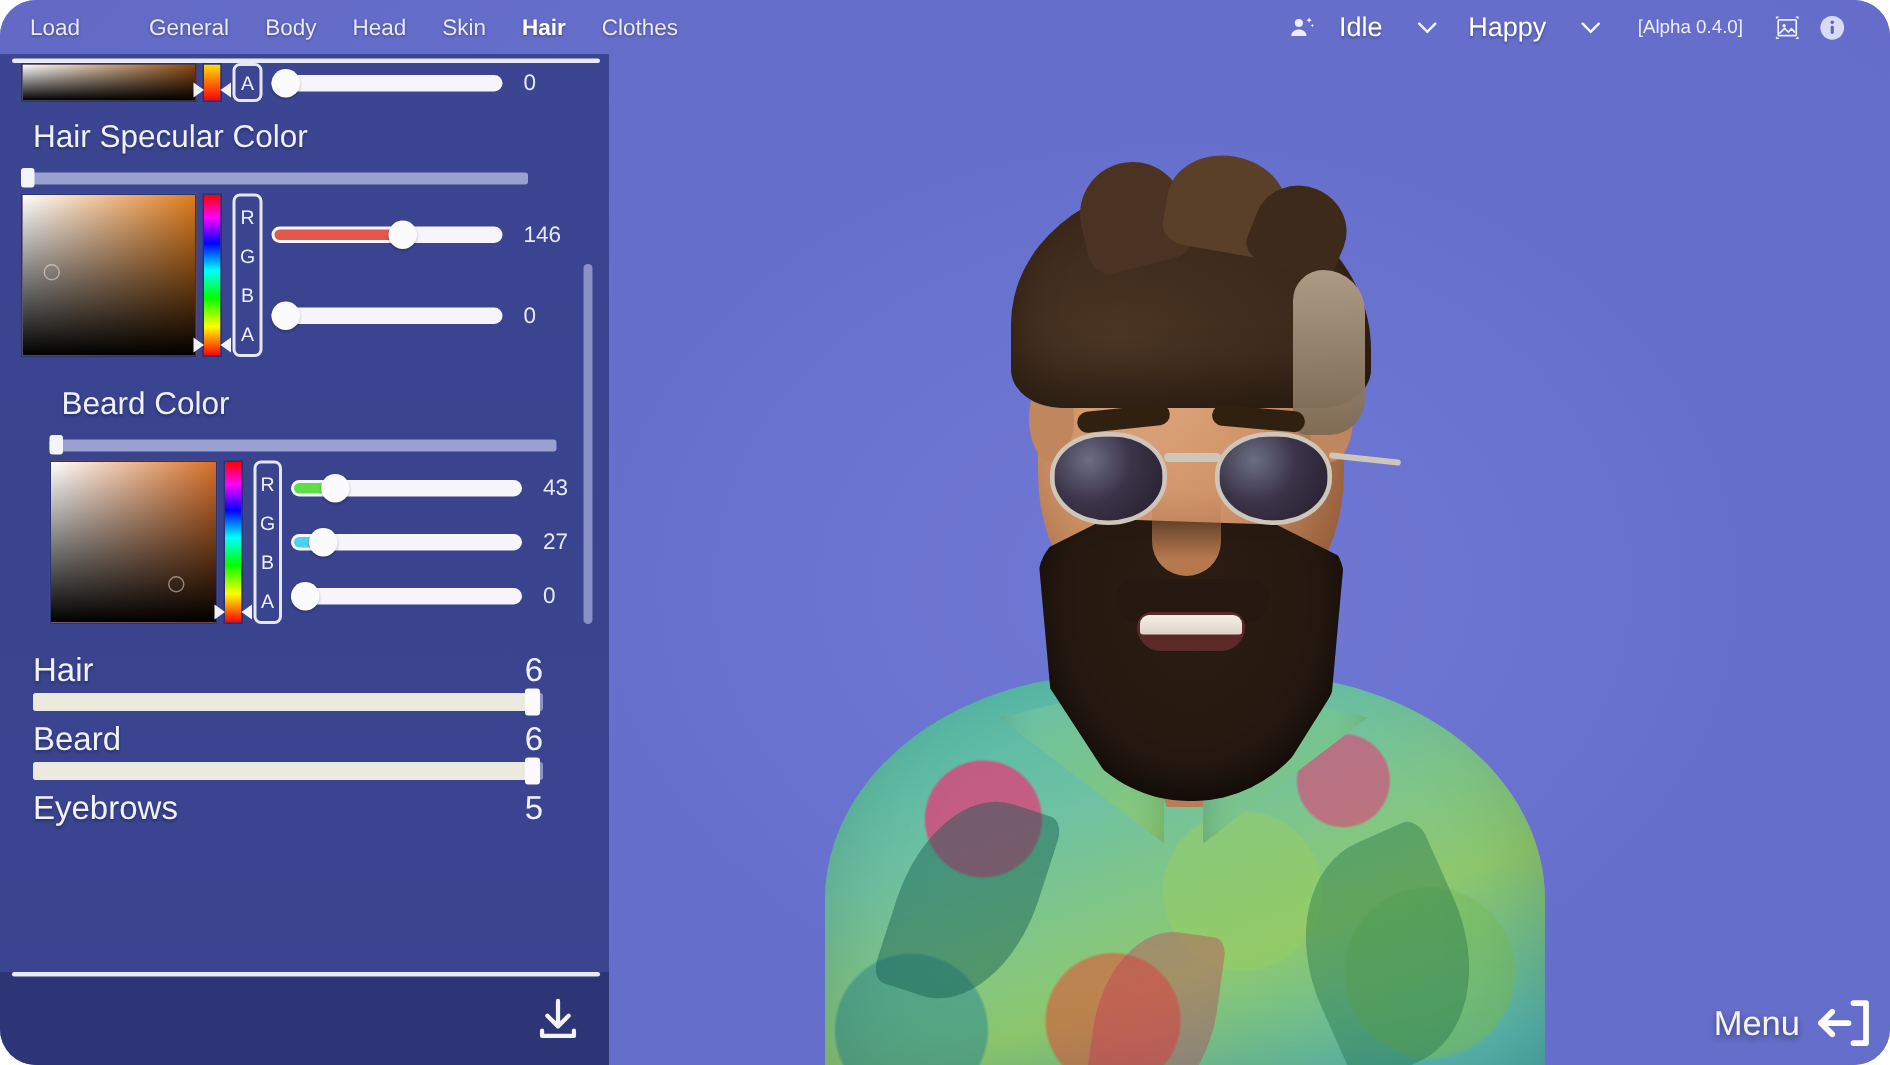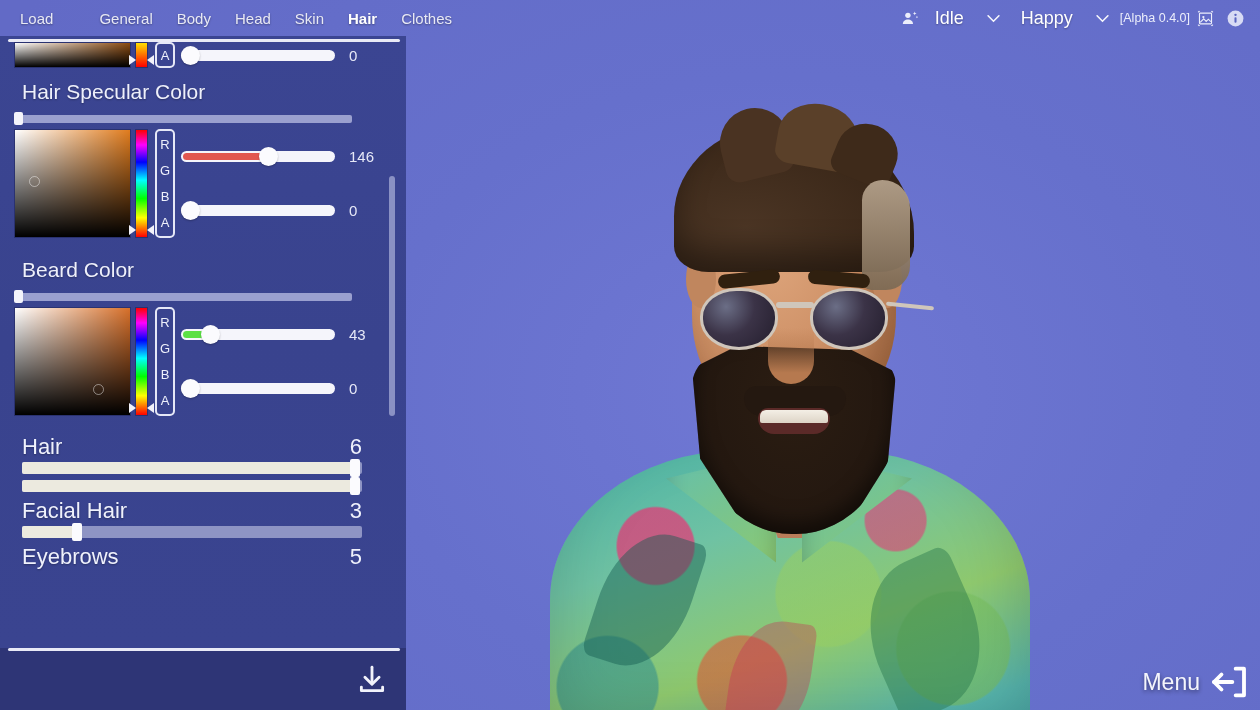--- a/index.html
+++ b/index.html
@@ -7,20 +7,21 @@
   html, body {
     width: 1260px; height: 710px;
     overflow: hidden;
     font-family: "Liberation Sans", sans-serif;
   }
   #app {
     position: relative;
     width: 1260px; height: 710px;
     background: linear-gradient(170deg, #6872ce 0%, #6a74d0 40%, #7b83da 100%);
     overflow: hidden;
+    border-radius: 24px;
   }
 
   
   #viewport {
     position: absolute; inset: 0;
     background:
       radial-gradient(ellipse 900px 700px at 62% 55%, #7078d4 0%, #6670cc 45%, #626ac6 100%);
   }
   .char-wrap {
     position: absolute;
@@ -195,37 +196,37 @@
     padding: 4px 12px;
     cursor: pointer; white-space: nowrap;
     text-shadow: 0 1px 2px rgba(0,0,0,.35);
   }
   .tab.first { padding-right: 34px; }
   .tab.active { font-weight: bold; color: #ffffff; }
 
   .top-right {
     margin-left: auto;
     display: flex; align-items: center; gap: 0;
-    padding-right: 10px;
+    padding-right: 24px;
     pointer-events: auto;
   }
   .icon-btn {
     display: flex; align-items: center; justify-content: center;
     width: 30px; height: 28px; cursor: pointer;
     color: #eceefb;
   }
   .dropdown {
     display: flex; align-items: center; gap: 22px;
     color: #ffffff; font-size: 18px;
     padding: 0 10px; cursor: pointer;
     text-shadow: 0 1px 2px rgba(0,0,0,.3);
   }
   .dropdown .caret { font-size: 13px; opacity: .95; }
   .version {
-    color: #eceefb; font-size: 12.5px; margin: 0 0;
+    color: #eceefb; font-size: 12.5px; margin: 0 14px;
     white-space: nowrap;
   }
 
   
   #panel {
     position: absolute; left: 0; top: 36px;
     width: 406px; height: 612px;
     background: linear-gradient(180deg, #3b4592 0%, #39438e 50%, #3a4490 100%);
     overflow: hidden;
   }
@@ -549,21 +550,21 @@
           <div class="rgba-row">
             <div class="rgba-track">
               <div class="rgba-thumb" style="left:0px;"></div>
             </div>
             <div class="rgba-val">0</div>
           </div>
         </div>
       </div>
     </div>
 
-    <div class="section" style="margin-top:14px;">
+    <div class="section" style="margin-top:14px;padding-left:19px;">
       <div class="section-title">Beard Color</div>
       <div class="thin-slider">
         <div class="thin-track"></div>
         <div class="thin-thumb" style="left:0px;"></div>
       </div>
       <div class="picker-row">
         <div class="sv-square" style="background:linear-gradient(180deg, rgba(0,0,0,0) 0%, #000 100%), linear-gradient(90deg,#ffffff 0%, rgba(255,255,255,0) 100%), #d7702a;">
           <div class="sv-dot" style="left:78px; top:76px;"></div>
         </div>
         <div class="hue-strip">
@@ -579,56 +580,57 @@
         <div class="rgba-sliders">
           <div class="rgba-row">
             <div class="rgba-track">
               <div class="rgba-fill" style="width:26px; background:#5ce045;"></div>
               <div class="rgba-thumb" style="left:20px;"></div>
             </div>
             <div class="rgba-val">43</div>
           </div>
           <div class="rgba-row">
             <div class="rgba-track">
+              <div class="rgba-fill" style="width:18px; background:#4fd0ef;"></div>
+              <div class="rgba-thumb" style="left:12px;"></div>
+            </div>
+            <div class="rgba-val">27</div>
+          </div>
+          <div class="rgba-row">
+            <div class="rgba-track">
               <div class="rgba-thumb" style="left:0px;"></div>
             </div>
             <div class="rgba-val">0</div>
           </div>
         </div>
       </div>
     </div>
 
     <div class="named-slider" style="margin-top:18px;">
       <div class="named-head">
         <span class="named-label">Hair</span>
         <span class="named-value">6</span>
       </div>
       <div class="named-track">
         <div class="named-fill" style="width:330px;"></div>
         <div class="named-thumb" style="left:328px;"></div>
       </div>
     </div>
 
     <div class="named-slider">
+      <div class="named-head">
+        <span class="named-label">Beard</span>
+        <span class="named-value">6</span>
+      </div>
       <div class="named-track">
         <div class="named-fill" style="width:330px;"></div>
         <div class="named-thumb" style="left:328px;"></div>
       </div>
     </div>
 
-    <div class="named-slider">
-      <div class="named-head">
-        <span class="named-label">Facial Hair</span>
-        <span class="named-value">3</span>
-      </div>
-      <div class="named-track">
-        <div class="named-fill" style="width:55px;"></div>
-        <div class="named-thumb" style="left:50px;"></div>
-      </div>
-    </div>
 
     <div class="named-slider">
       <div class="named-head">
         <span class="named-label">Eyebrows</span>
         <span class="named-value">5</span>
       </div>
     </div>
 
     <div class="panel-scrollbar"></div>
   </div>

